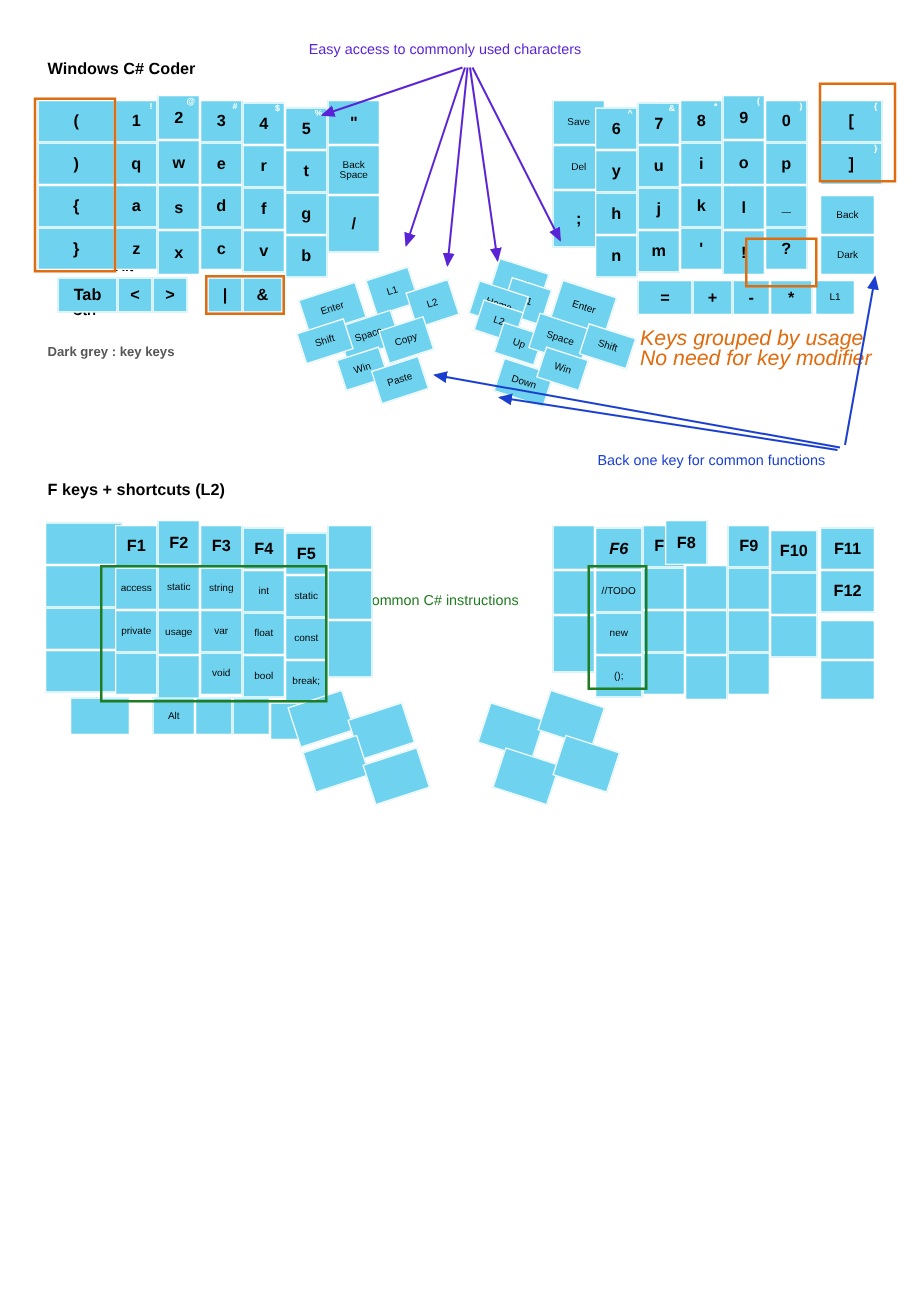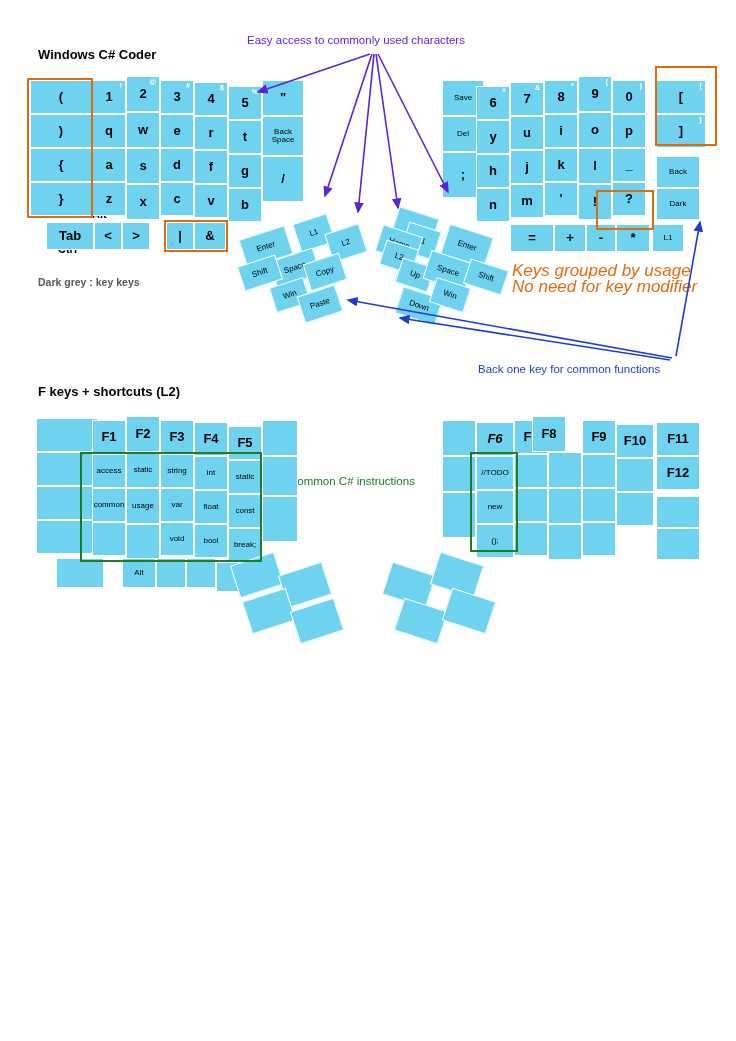--- a/index.html
+++ b/index.html
@@ -408,21 +408,21 @@
       <div class="key" style="left: 36px; top: 520px; width: 62px; height: 34px;">
         <span style="white-space: pre-line;"></span>
       </div>
       <div class="key bigletter" style="left: 92px; top: 420px; width: 34px; height: 34px;">
         <span style="white-space: pre-line;">F1</span>
       </div>
       <div class="key tiny" style="left: 92px; top: 454px; width: 34px; height: 34px;">
         <span style="white-space: pre-line;">access</span>
       </div>
       <div class="key tiny" style="left: 92px; top: 488px; width: 34px; height: 34px;">
-        <span style="white-space: pre-line;">common</span>
+        <span style="white-space: pre-line;">private</span>
       </div>
       <div class="key" style="left: 92px; top: 522px; width: 34px; height: 34px;">
         <span style="white-space: pre-line;"></span>
       </div>
       <div class="key bigletter" style="left: 126px; top: 416px; width: 34px; height: 36px;">
         <span style="white-space: pre-line;">F2</span>
       </div>
       <div class="key tiny" style="left: 126px; top: 452px; width: 34px; height: 36px;">
         <span style="white-space: pre-line;">static</span>
       </div>

